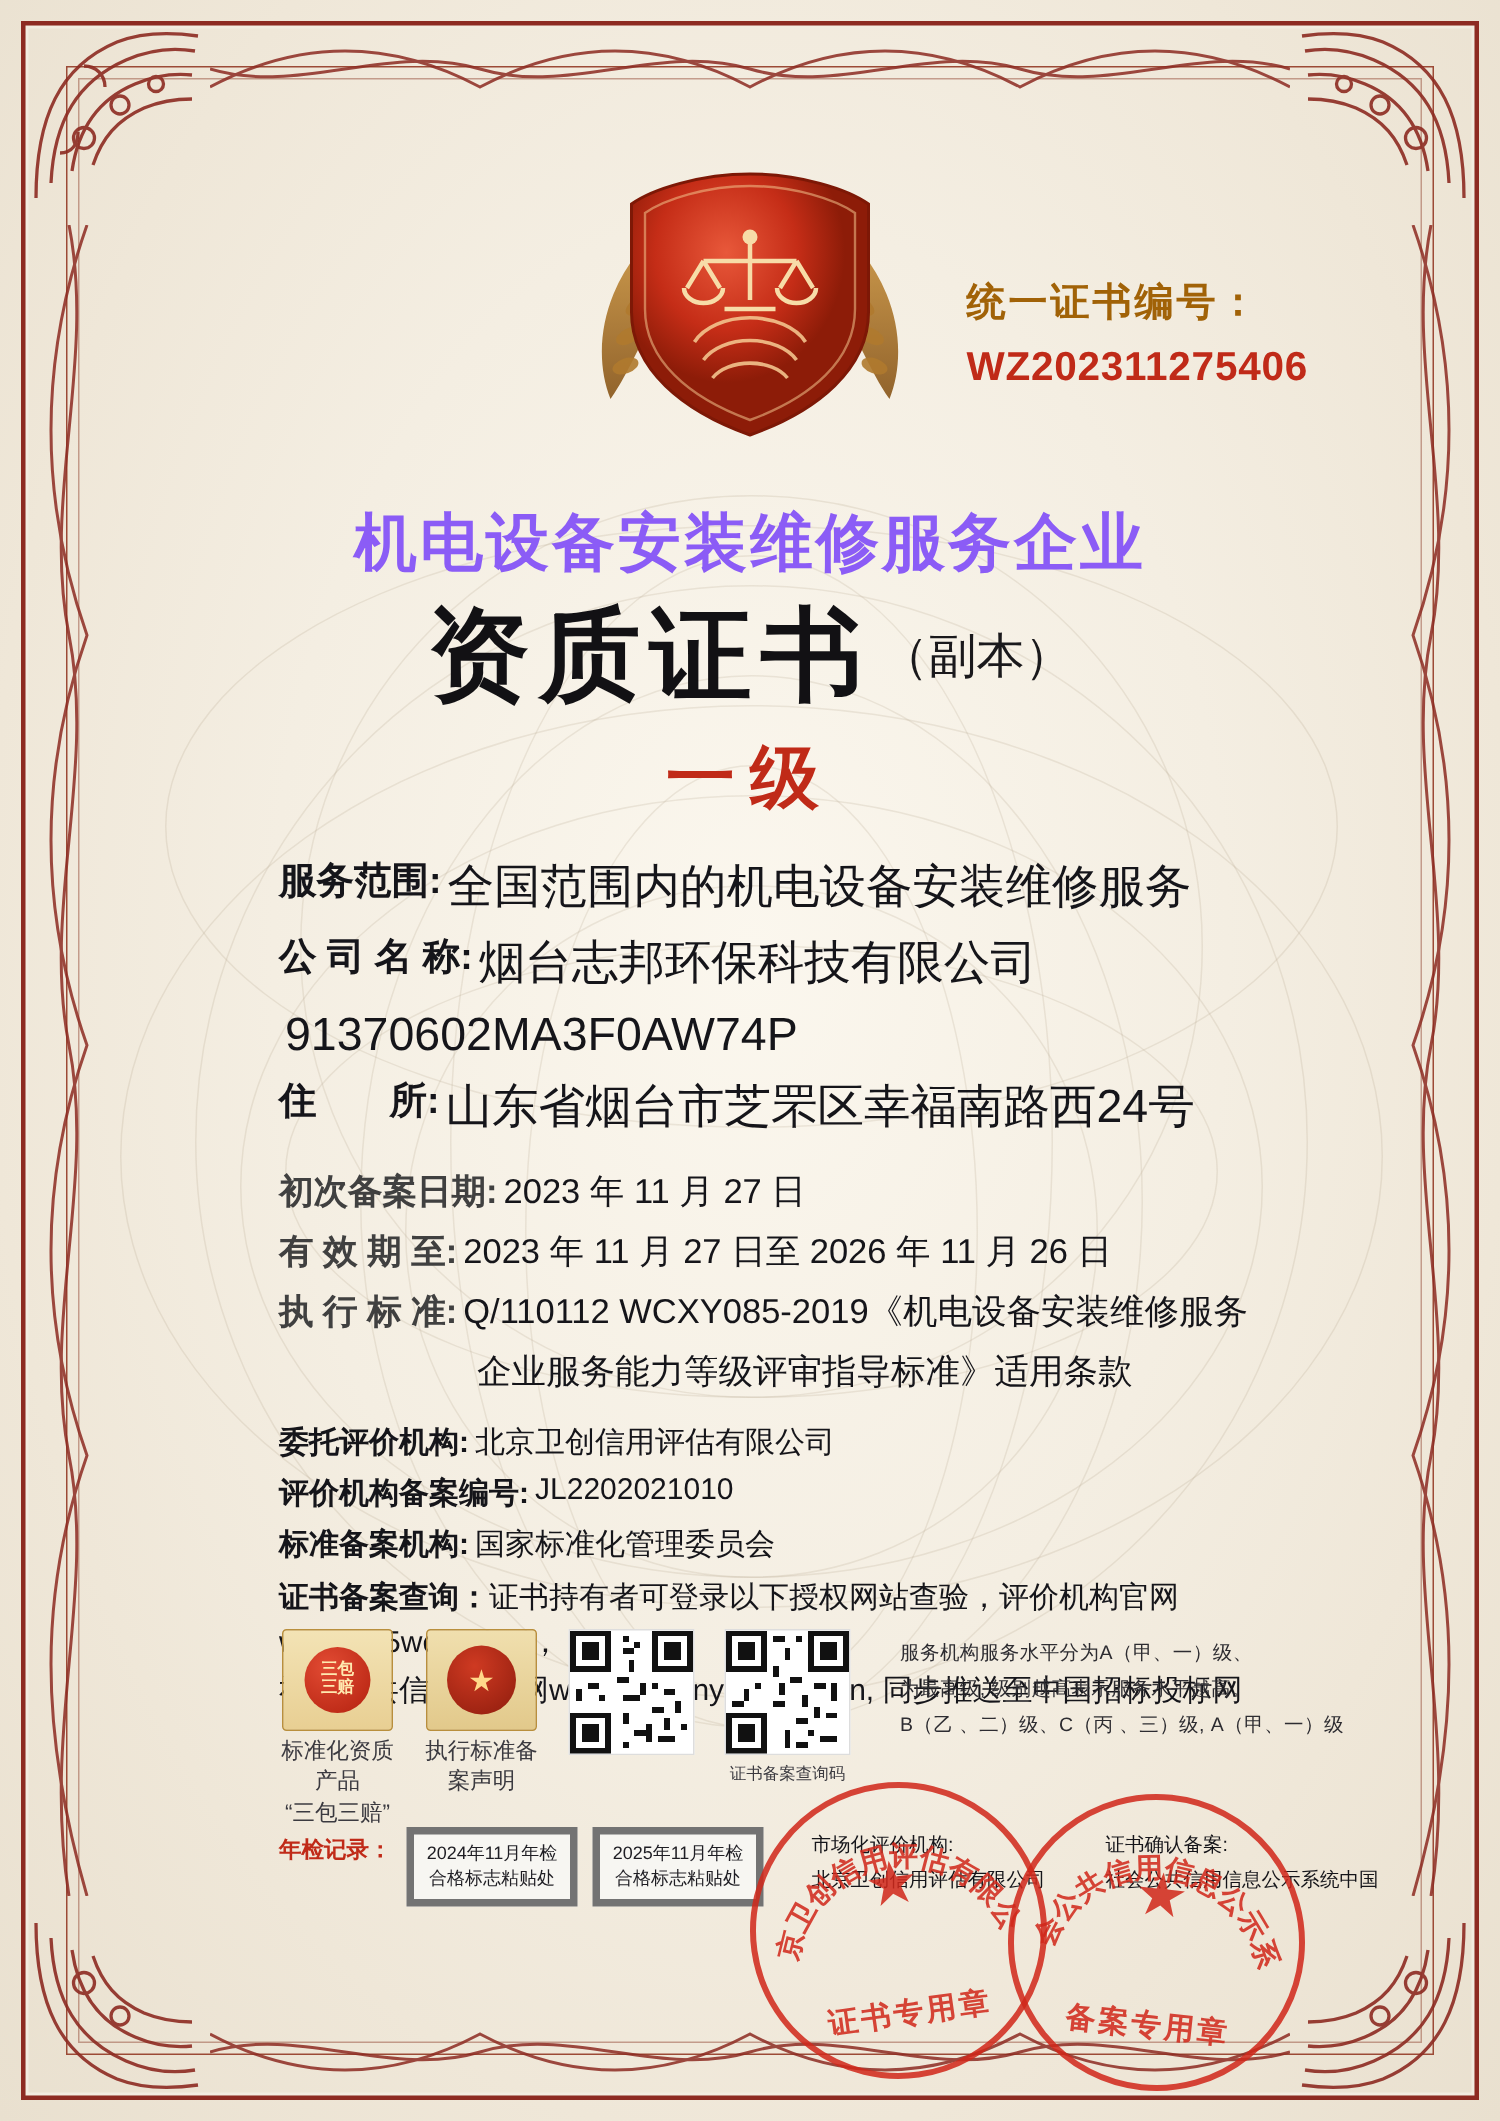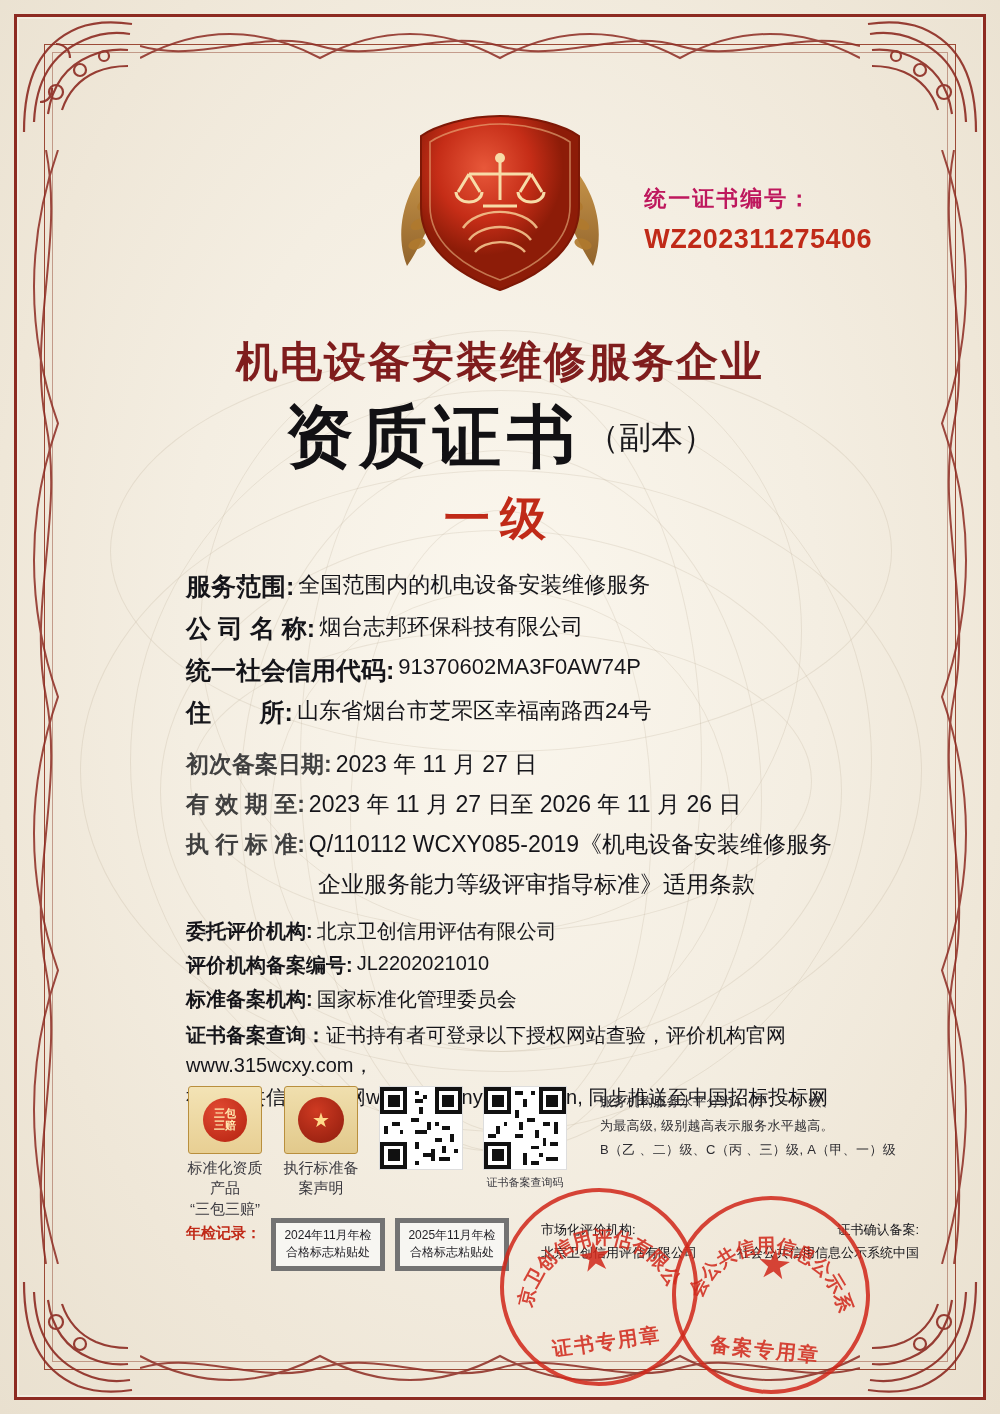--- a/index.html
+++ b/index.html
@@ -62,27 +62,27 @@
     position:absolute;left:50%;top:96px;transform:translateX(-50%);
     width:270px;height:205px;
   }
   .emblem svg{width:100%;height:100%;}
 
   
   .certno{
     position:absolute;right:128px;top:184px;text-align:left;
     color:#b3261a;font-weight:bold;
   }
-  .certno .lbl{font-size:22px;letter-spacing:2px;color:#be185d;}
+  .certno .lbl{font-size:26px;letter-spacing:2px;color:#a16207;}
   .certno .val{font-size:27px;margin-top:10px;color:#c02a18;letter-spacing:.5px;}
 
   
   .t1{
     position:absolute;left:0;right:0;top:334px;text-align:center;
-    font-size:42px;font-weight:bold;color:#7f1d1d;letter-spacing:2px;
+    font-size:42px;font-weight:bold;color:#8b5cf6;letter-spacing:2px;
   }
   .t2wrap{
     position:absolute;left:0;right:0;top:392px;text-align:center;
     white-space:nowrap;
   }
   .t2{
     font-size:68px;font-weight:bold;color:#121114;letter-spacing:6px;
     vertical-align:middle;
   }
   .t2sub{
@@ -94,21 +94,21 @@
   }
 
   
   .fields{
     position:absolute;left:186px;top:570px;width:700px;color:#15151a;
   }
   .row{display:flex;align-items:flex-start;margin-bottom:9px;font-size:23px;}
   .row .k{font-weight:bold;white-space:pre;}
   .row .v{margin-left:4px;}
   .big .k{font-size:25px;}
-  .big .v{font-size:22px;}
+  .big .v{font-size:31px;}
 
   .group2{margin-top:20px;}
   .group2 .row{font-size:23px;}
   .group2 .k{color:#404040;}
   .indent{padding-left:128px;}
 
   .group3{margin-top:18px;}
   .group3 .row{font-size:20px;margin-bottom:7px;}
 
   .qline{font-size:20px;line-height:1.5;margin-top:2px;}
@@ -165,21 +165,21 @@
   }
   .chip{
     border:5px solid #737373;background:#f7f6f2;
     font-size:12px;color:#1f1e24;padding:4px 6px;line-height:1.45;text-align:center;
     width:92px;
   }
   .org{
     font-size:13px;color:#15151a;margin-left:22px;line-height:1.8;max-width:210px;
   }
   .org2{
-    font-size:13px;color:#15151a;margin-left:30px;line-height:1.8;max-width:210px;text-align:right;
+    font-size:13px;color:#15151a;margin-left:30px;line-height:1.8;max-width:210px;
   }
 
   
   .seal{
     position:absolute;width:190px;height:190px;border-radius:50%;
     border:4px solid #d1281b;color:#d1281b;
     display:flex;align-items:center;justify-content:center;
     opacity:.86;transform:rotate(-8deg);
   }
   .seal .star{
@@ -354,21 +354,20 @@
 
     <div class="row big">
       <span class="k">服务范围:</span>
       <span class="v">全国范围内的机电设备安装维修服务</span>
     </div>
     <div class="row big">
       <span class="k">公 司 名 称:</span>
       <span class="v">烟台志邦环保科技有限公司</span>
     </div>
     <div class="row big">
-      <span class="k">统一社会信用代码:</span>
       <span class="v">91370602MA3F0AW74P</span>
     </div>
     <div class="row big">
       <span class="k">住       所:</span>
       <span class="v">山东省烟台市芝罘区幸福南路西24号</span>
     </div>
 
     <div class="group2">
       <div class="row">
         <span class="k">初次备案日期:</span>

